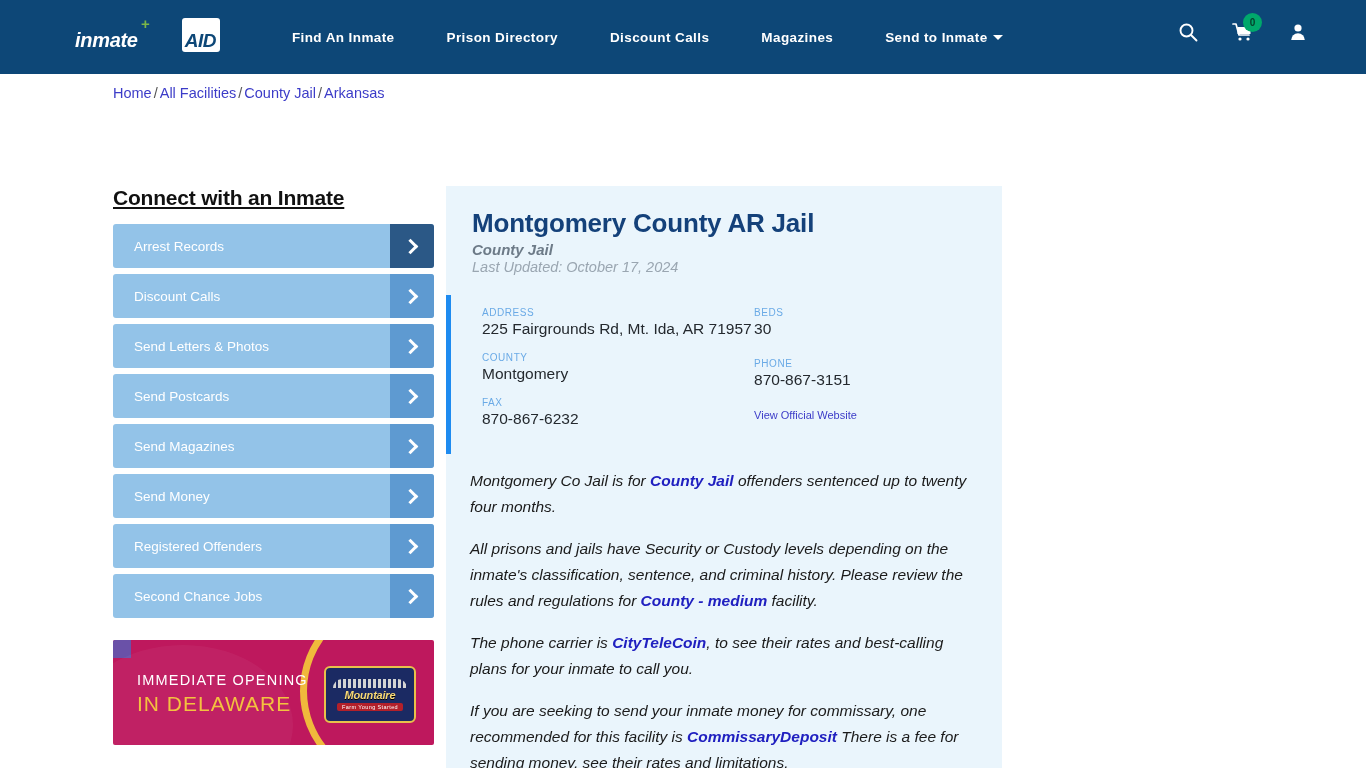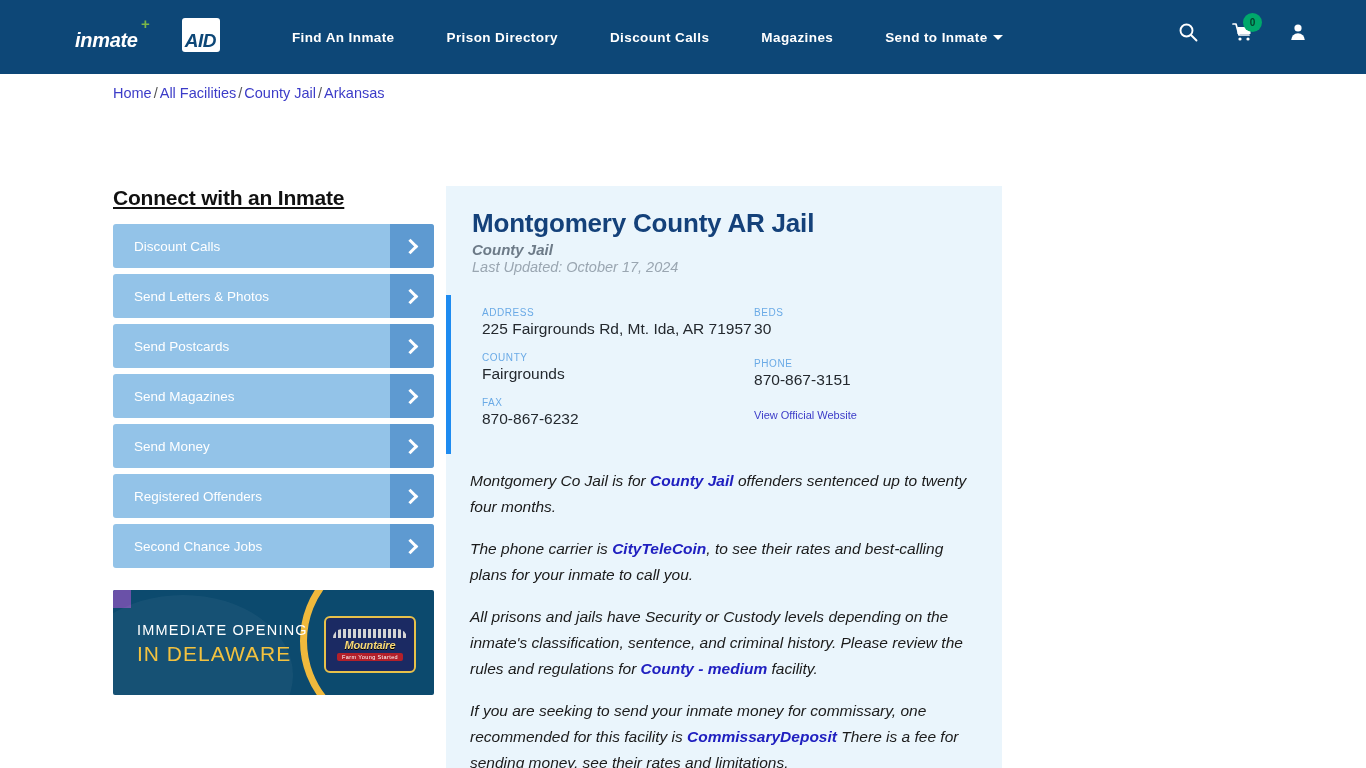--- a/index.html
+++ b/index.html
@@ -135,21 +135,21 @@
     border-top: 3.5px solid #ffffff;
     border-right: 3.5px solid #ffffff;
     transform: rotate(45deg);
     margin-left: -4px;
   }
 
   
   .ad {
     margin-top: 22px;
     width: 321px; height: 105px;
-    background: #0c4a6e;
+    background: #be185d;
     position: relative;
     overflow: hidden;
     border-radius: 2px;
     cursor: pointer;
   }
   .ad-swatch {
     position: absolute; left: 0; top: 0;
     width: 18px; height: 18px;
     background: #6a51a8;
   }
@@ -326,20 +326,26 @@
 
 <div class="breadcrumb">
   <a>Home</a><span class="sep">/</span><a>All Facilities</a><span class="sep">/</span><a>County Jail</a><span class="sep">/</span><a>Arkansas</a>
 </div>
 
 <div class="page">
 
   <div class="sidebar">
     <div class="side-heading">Connect with an Inmate</div>
 
+    <div class="side-btn active">
+      <span class="side-btn-label">Arrest Records</span>
+      <span class="side-arrow">
+          <i class="chev"></i>
+        </span>
+    </div>
     <div class="side-btn">
       <span class="side-btn-label">Discount Calls</span>
       <span class="side-arrow">
           <i class="chev"></i>
         </span>
     </div>
     <div class="side-btn">
       <span class="side-btn-label">Send Letters &amp; Photos</span>
       <span class="side-arrow">
           <i class="chev"></i>
@@ -396,21 +402,21 @@
     <div class="card-updated">Last Updated: October 17, 2024</div>
 
     <div class="info-block">
       <div class="info-col">
         <div class="info-group">
           <div class="info-label">ADDRESS</div>
           <div class="info-value">225 Fairgrounds Rd, Mt. Ida, AR 71957</div>
         </div>
         <div class="info-group">
           <div class="info-label">COUNTY</div>
-          <div class="info-value">Fairgrounds</div>
+          <div class="info-value">Montgomery</div>
         </div>
         <div class="info-group">
           <div class="info-label">FAX</div>
           <div class="info-value">870-867-6232</div>
         </div>
       </div>
       <div class="info-col right">
         <div class="info-group">
           <div class="info-label">BEDS</div>
           <div class="info-value">30</div>
@@ -420,19 +426,19 @@
           <div class="info-value">870-867-3151</div>
         </div>
         <div class="info-group" style="margin-top:16px;">
           <a class="info-link">View Official Website</a>
         </div>
       </div>
     </div>
 
     <div class="body-text">
       <p><span>Montgomery Co Jail is for </span><b>County Jail</b><span> offenders sentenced up to twenty four months.</span></p>
+      <p><span>All prisons and jails have Security or Custody levels depending on the inmate's classification, sentence, and criminal history. Please review the rules and regulations for </span><b>County - medium</b><span> facility.</span></p>
       <p><span>The phone carrier is </span><b>CityTeleCoin</b><span>, to see their rates and best-calling plans for your inmate to call you.</span></p>
-      <p><span>All prisons and jails have Security or Custody levels depending on the inmate's classification, sentence, and criminal history. Please review the rules and regulations for </span><b>County - medium</b><span> facility.</span></p>
       <p><span>If you are seeking to send your inmate money for commissary, one recommended for this facility is </span><b>CommissaryDeposit</b><span> There is a fee for sending money, see their rates and limitations.</span></p>
 
     </div>
   </div>
 </div>
 
 </body></html>

